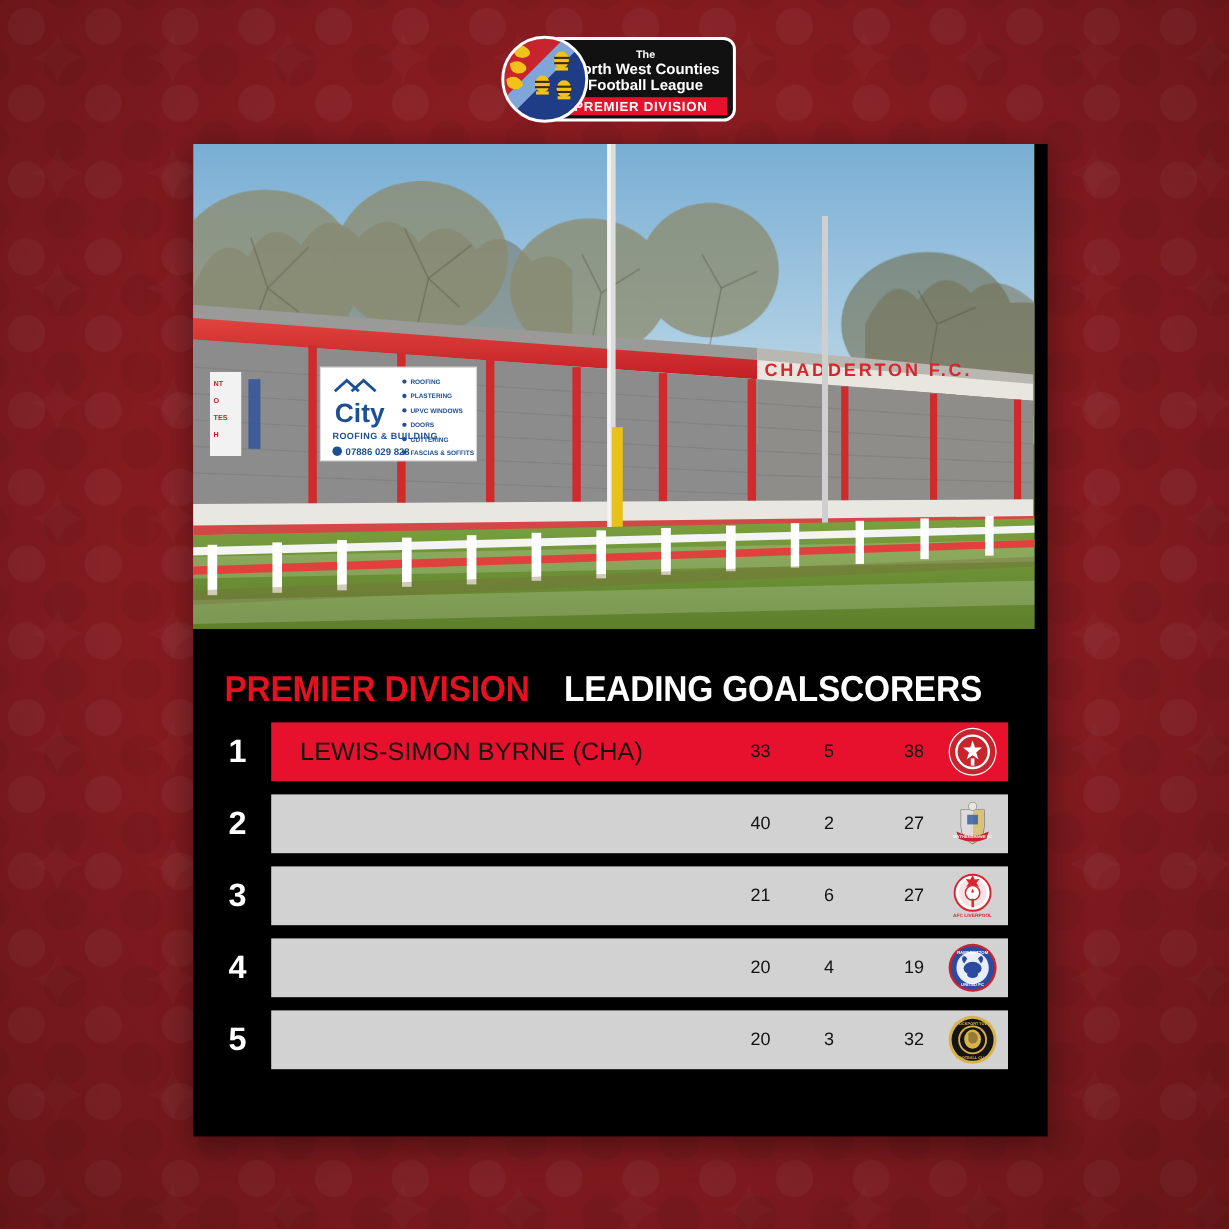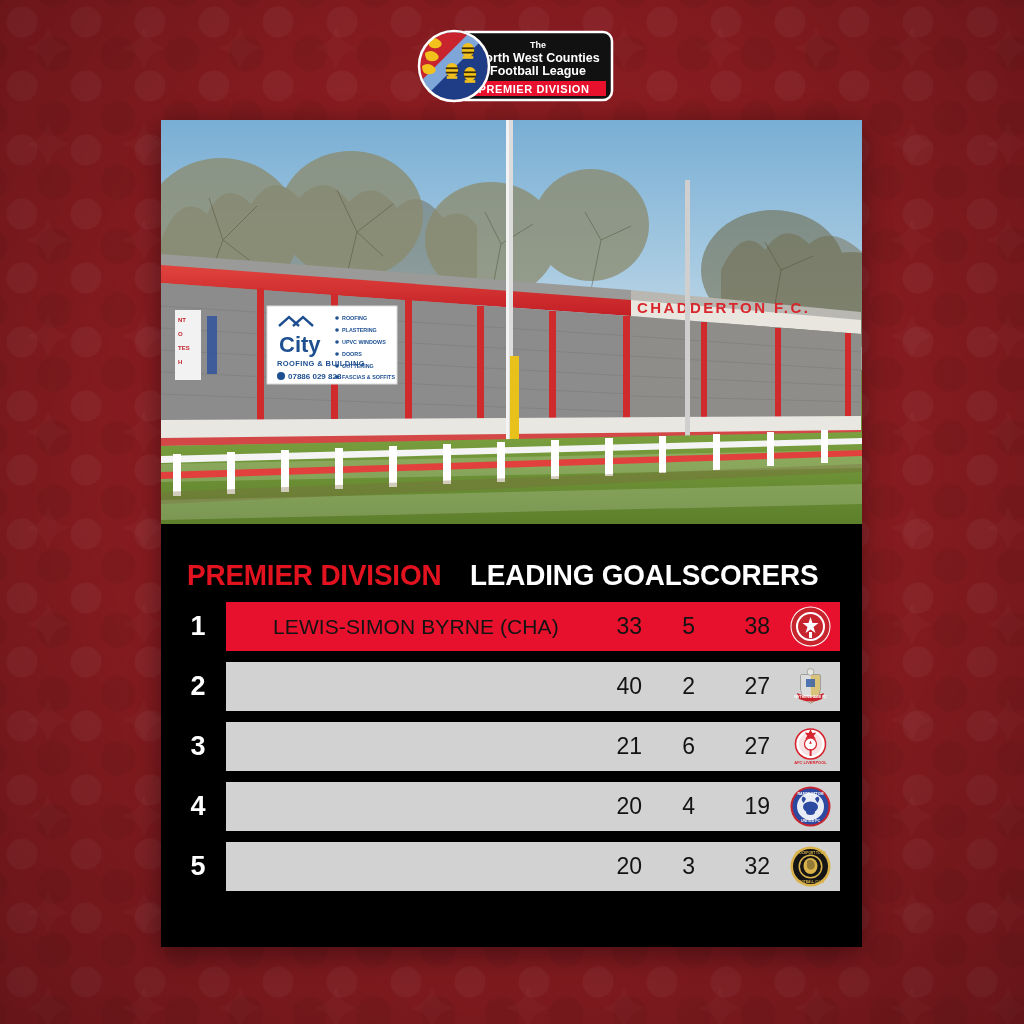--- a/index.html
+++ b/index.html
@@ -55,20 +55,21 @@
   
   #card {
     position: absolute;
     left: 161px;
     top: 120px;
     width: 701px;
     height: 827px;
     background: #000;
     z-index: 4;
     box-shadow: 0 6px 26px rgba(0,0,0,0.42);
+    padding-left: 11px;
   }
 
   
   #photo {
     position: absolute;
     left: 0;
     top: 0;
     width: 701px;
     height: 404px;
     overflow: hidden;
@@ -139,28 +140,27 @@
     position: absolute;
     left: 24px;
     top: 0;
     height: 49px;
     line-height: 49px;
     font-size: 21px;
     color: #131313;
     font-family: "Liberation Sans", sans-serif;
     letter-spacing: 0.1px;
     white-space: nowrap;
-    margin-left: 23px;
   }
   .num {
     position: absolute;
     top: 0;
     height: 49px;
     line-height: 49px;
-    font-size: 23px;
+    font-size: 15px;
     color: #131313;
     font-family: "Liberation Sans", sans-serif;
     text-align: right;
   }
   .c-goals   { right: 198px; width: 44px; }
   .c-assists { right: 145px; width: 28px; }
   .c-total   { right: 70px;  width: 44px; }
 
   .crest {
     position: absolute;

